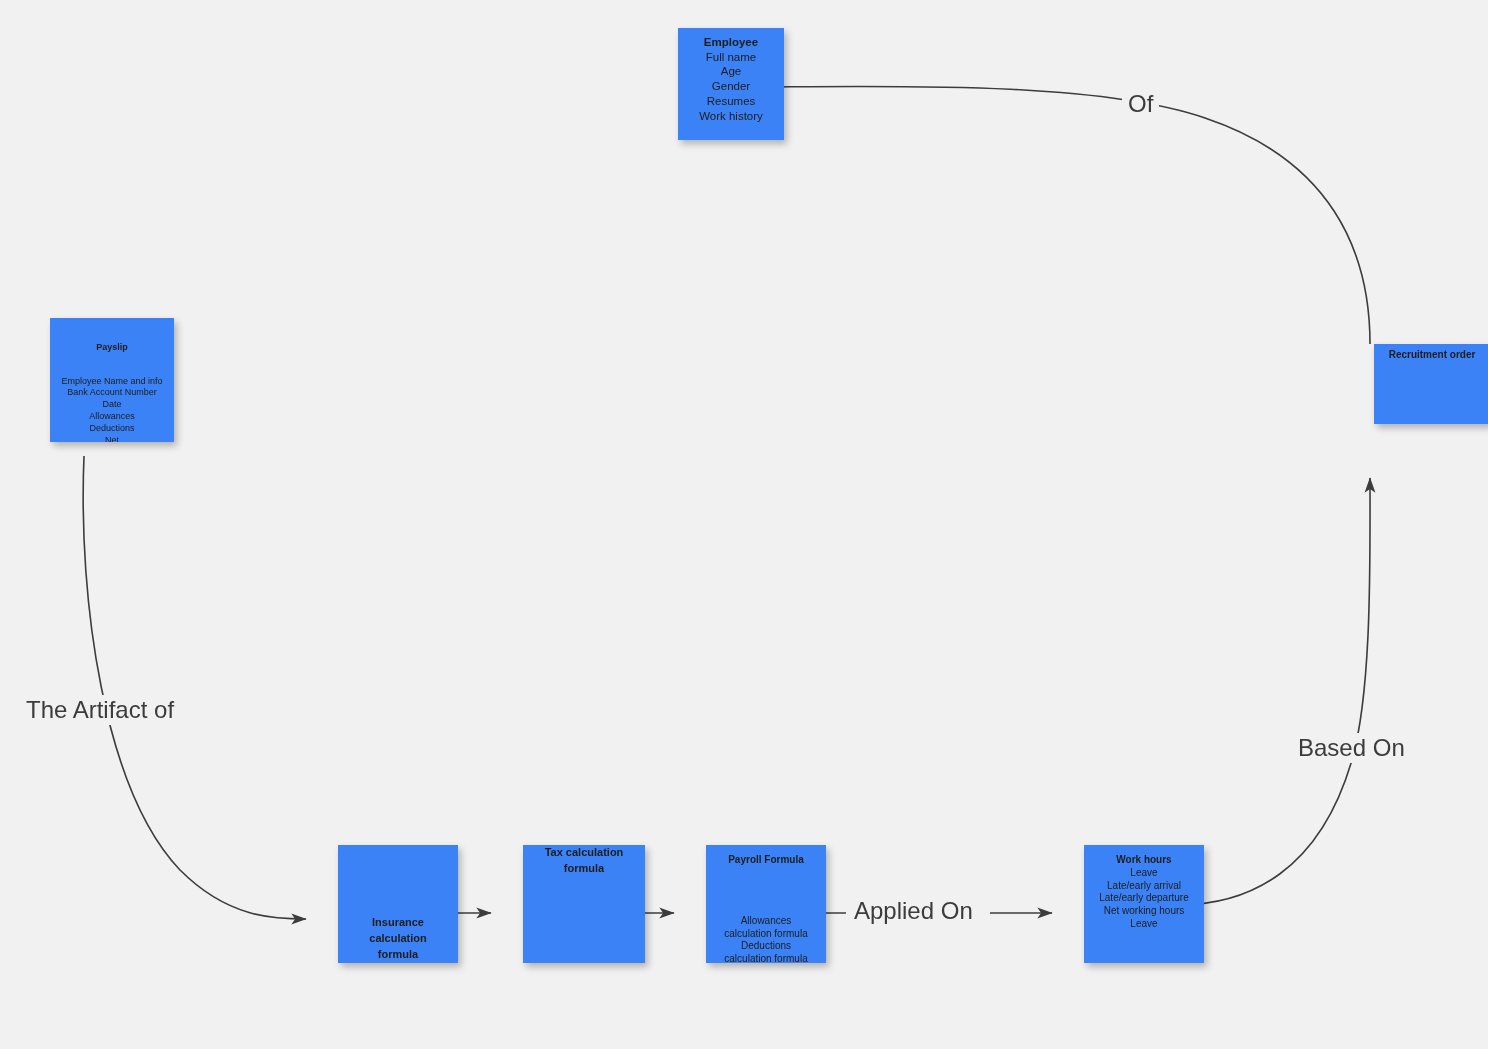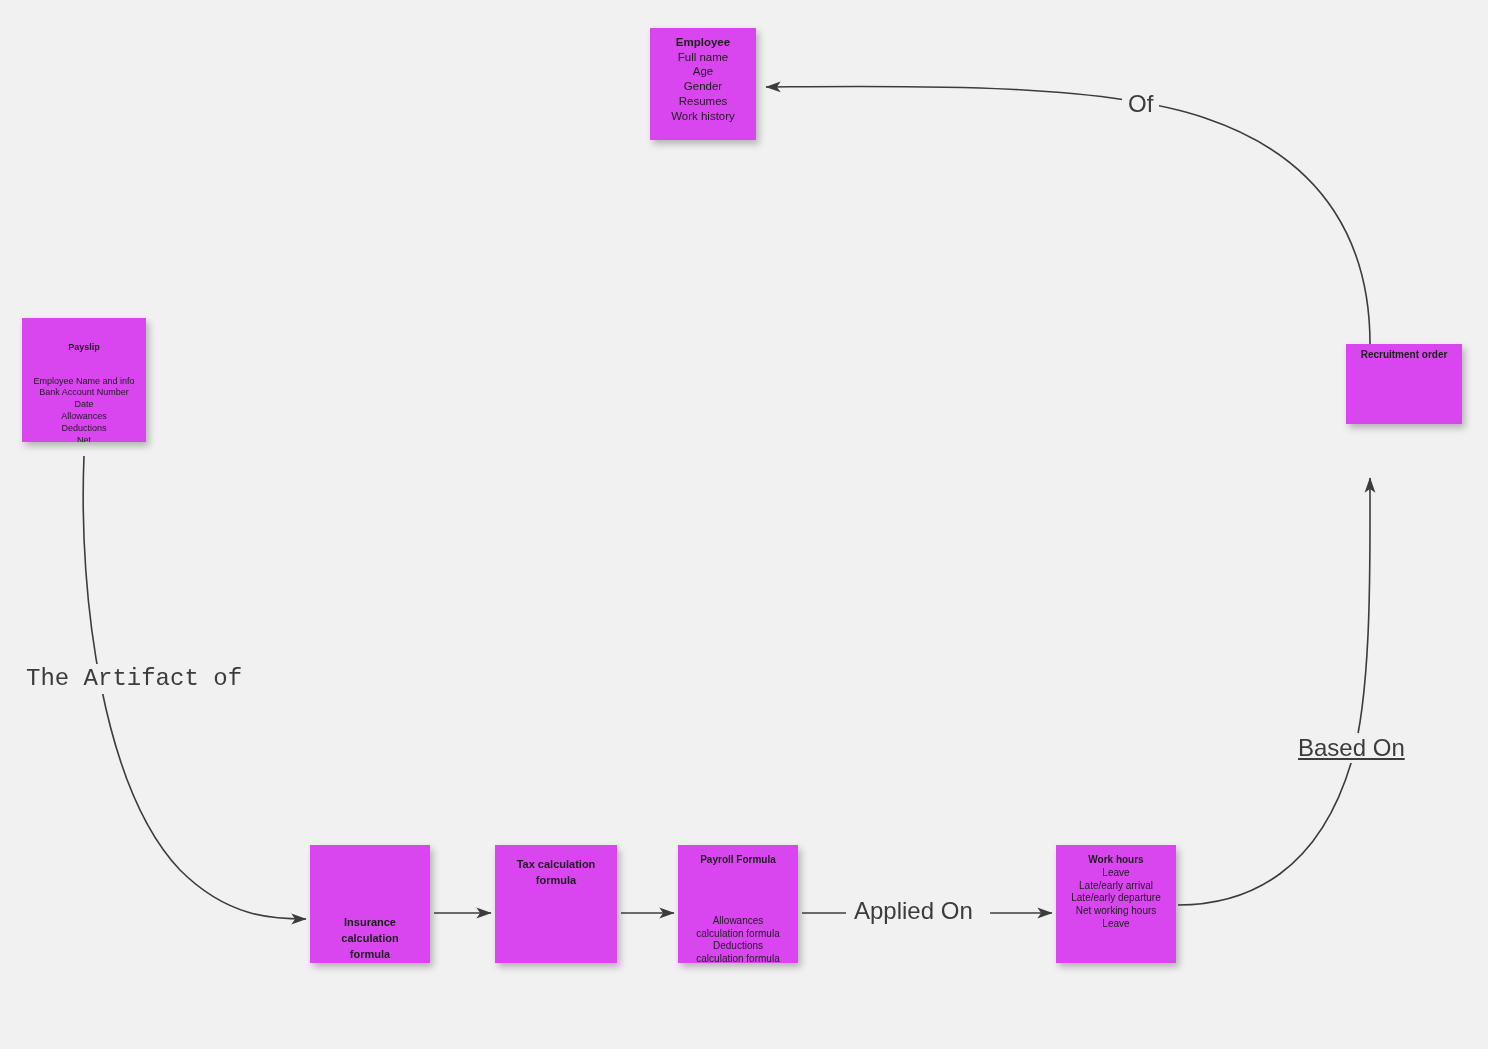--- a/index.html
+++ b/index.html
@@ -25,30 +25,31 @@
   #edge-layer {
     position: absolute;
     left: 0;
     top: 0;
     width: 1488px;
     height: 1049px;
     pointer-events: none;
   }
   .note {
     position: absolute;
-    background: #d946ef;
+    background: #3b82f6;
     box-shadow: 3px 4px 7px rgba(0,0,0,0.26);
     box-sizing: border-box;
     display: flex;
     flex-direction: column;
     align-items: center;
     text-align: center;
     color: #1d1d1d;
     line-height: 1.28;
     overflow: hidden;
+    margin-left: 28px;
   }
   .note .title {
     font-weight: bold;
     white-space: pre-line;
   }
   .note .lines {
     white-space: pre-line;
   }
   
   #note-employee {
@@ -71,21 +72,21 @@
   #note-recruitment .title { font-size: 10px; }
 
   #note-insurance {
     left: 310px; top: 845px; width: 120px; height: 118px;
     padding-top: 12px; font-size: 11px; justify-content: flex-end;
   }
   #note-insurance .title { font-size: 11px; line-height: 1.45; }
 
   #note-tax {
     left: 495px; top: 845px; width: 122px; height: 118px;
-    padding-top: 12px; font-size: 11px;
+    font-size: 11px;
   }
   #note-tax .title { font-size: 11px; line-height: 1.45; }
 
   #note-payroll {
     left: 678px; top: 845px; width: 120px; height: 118px;
     padding-top: 9px; font-size: 10px; gap: 48px;
   }
   #note-payroll .title { font-size: 10px; }
 
   #note-workhours {
@@ -98,22 +99,22 @@
   .edge-label {
     position: absolute;
     font-size: 24px;
     color: #3c3c3c;
     white-space: nowrap;
     background: #f1f1f1;
     padding: 0 6px;
     line-height: 1.1;
   }
   #label-of       { left: 1122px; top: 91px; }
-  #label-artifact { left: 18px;   top: 664px; padding: 2px 8px; font-family: Liberation Mono, monospace; }
-  #label-basedon  { left: 1290px; top: 733px; padding: 2px 8px; text-decoration: underline; }
+  #label-artifact { left: 18px;   top: 695px; padding: 2px 8px; }
+  #label-basedon  { left: 1290px; top: 733px; padding: 2px 8px; }
   #label-appliedon{ left: 848px;  top: 898px; }
 </style>
 </head>
 <body>
 
 <div id="canvas">
 
   <svg id="edge-layer" viewBox="0 0 1488 1049" width="1488" height="1049">
     <defs>
       <marker id="arrow" markerWidth="11" markerHeight="11" refX="9.2" refY="4" orient="auto" markerUnits="strokeWidth">

